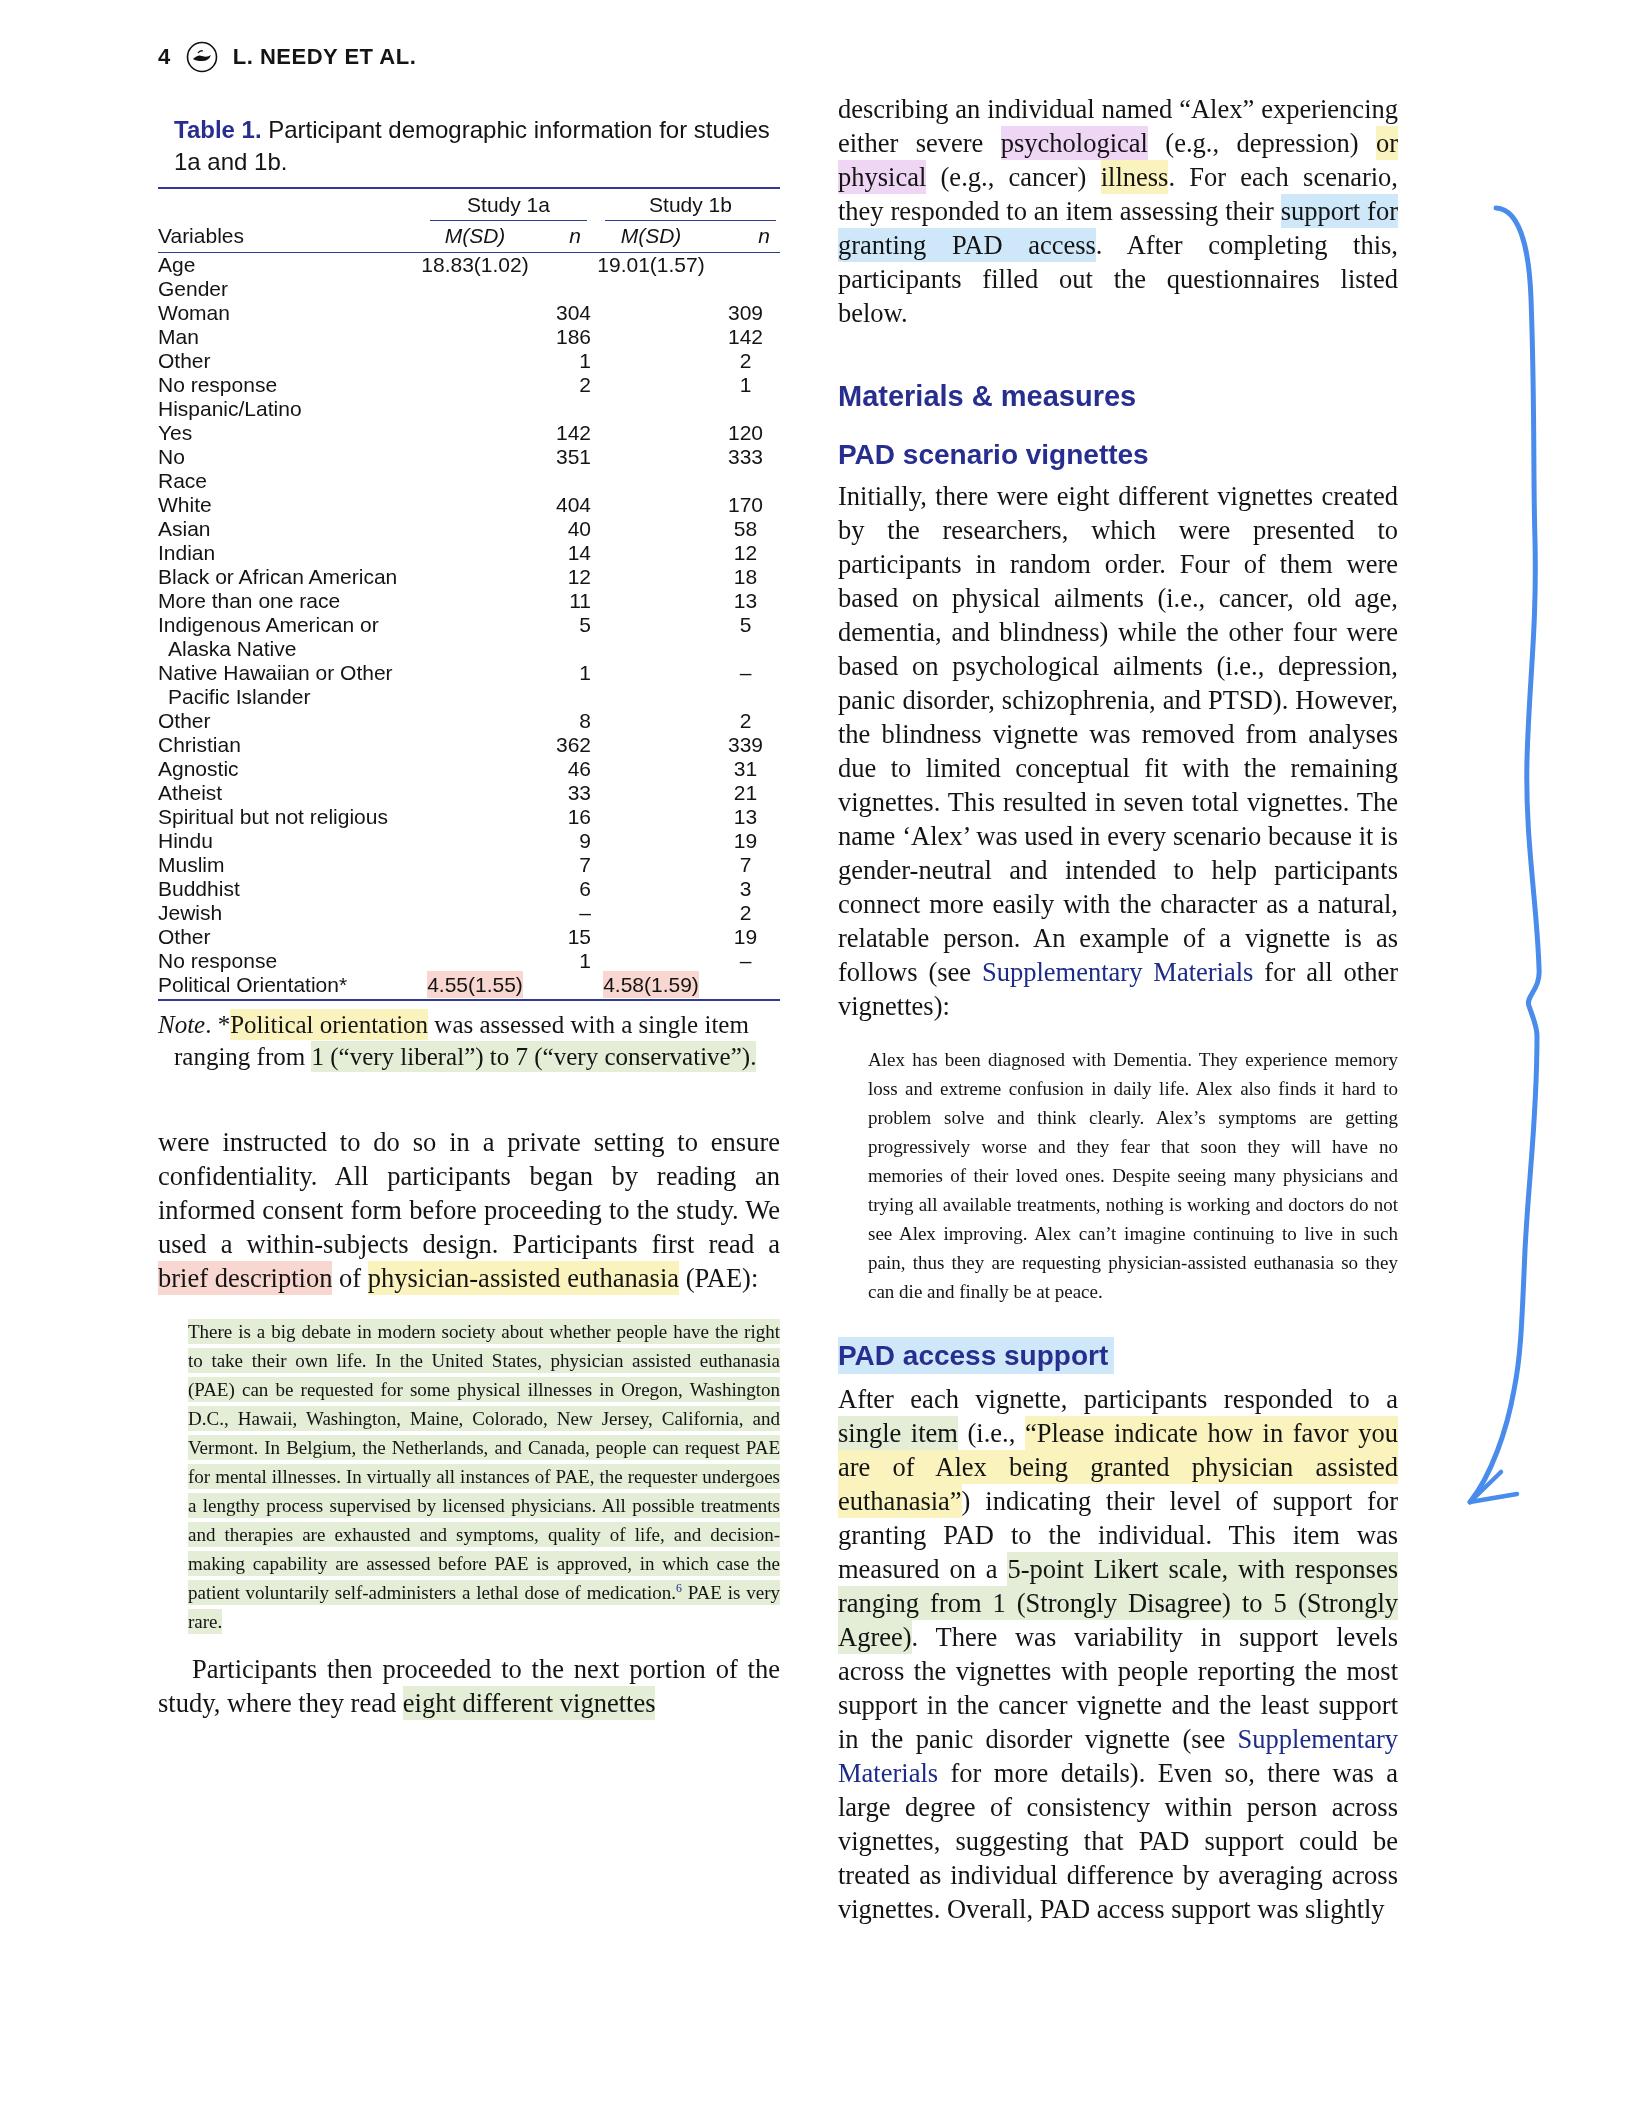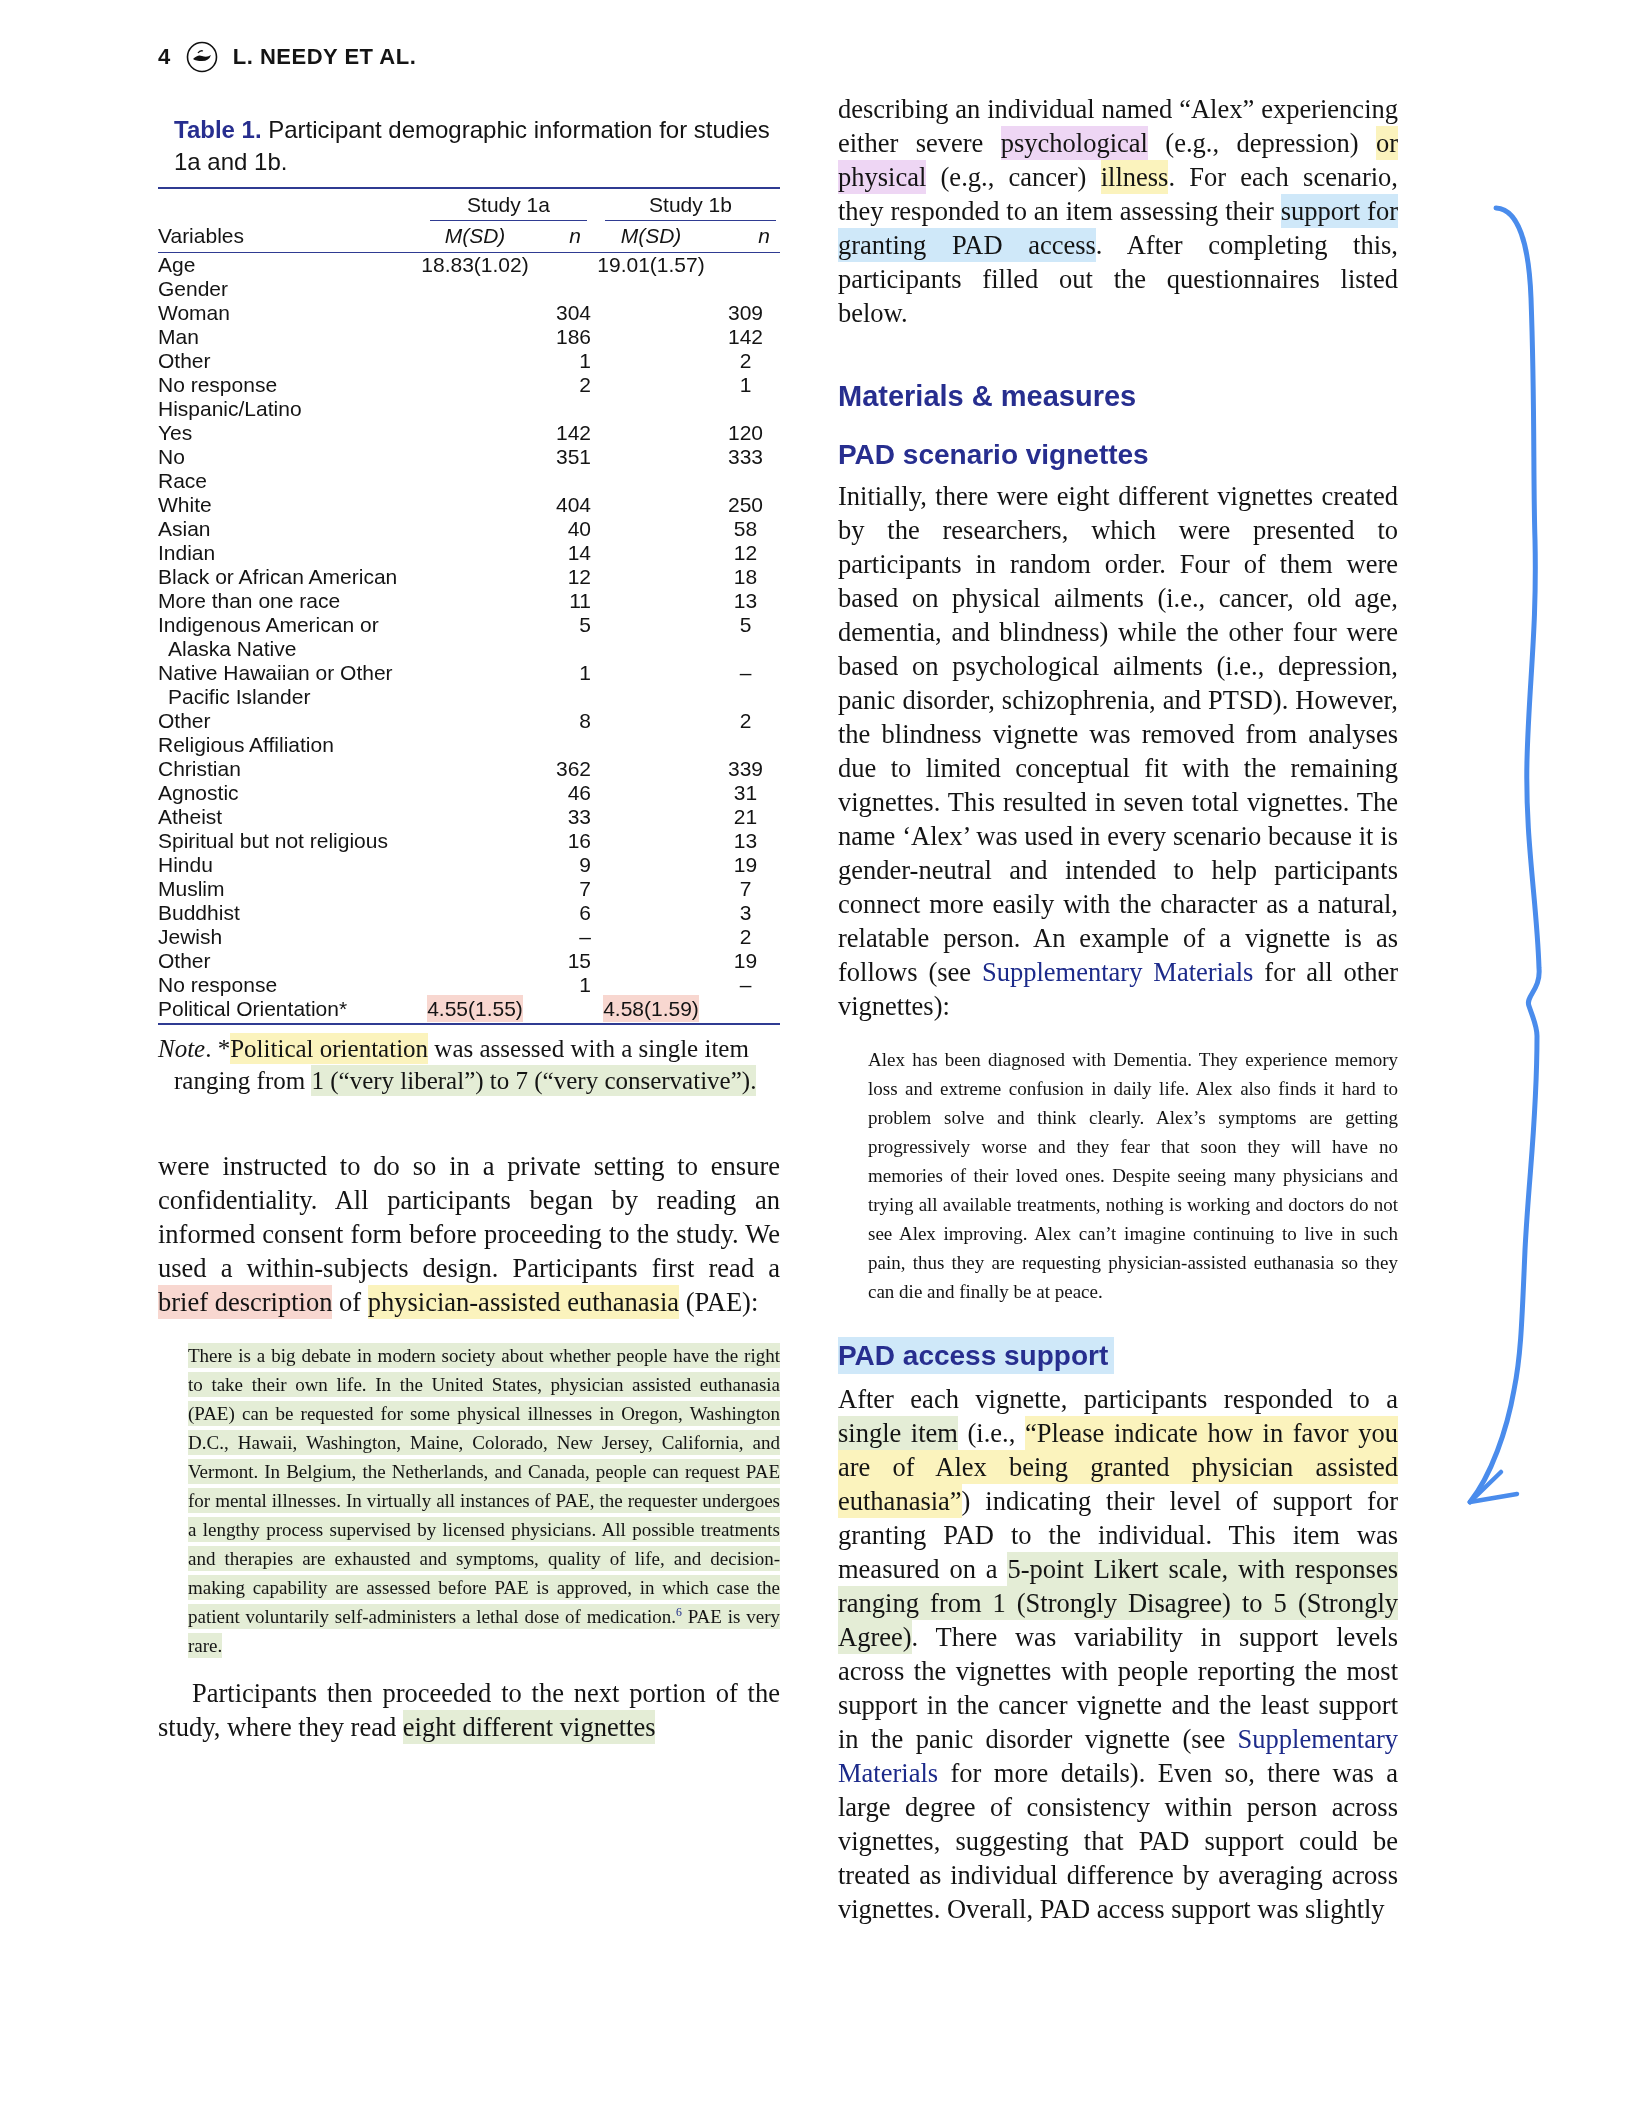--- a/index.html
+++ b/index.html
@@ -246,21 +246,21 @@
               <td class="m2"></td>
               <td class="n2"></td>
             </tr>
             <tr>
               <td class="v ind1">
                 <span class="lbl">White</span>
               </td>
               <td class="m"></td>
               <td class="n"><span class="lbl">404</span></td>
               <td class="m2"></td>
-              <td class="n2"><span class="lbl">250</span></td>
+              <td class="n2"><span class="lbl">170</span></td>
             </tr>
             <tr>
               <td class="v ind1">
                 <span class="lbl">Asian</span>
               </td>
               <td class="m"></td>
               <td class="n"><span class="lbl">40</span></td>
               <td class="m2"></td>
               <td class="n2"><span class="lbl">58</span></td>
             </tr>
@@ -310,29 +310,20 @@
               <td class="n2"><span class="lbl">–</span></td>
             </tr>
             <tr>
               <td class="v ind1">
                 <span class="lbl">Other</span>
               </td>
               <td class="m"></td>
               <td class="n"><span class="lbl">8</span></td>
               <td class="m2"></td>
               <td class="n2"><span class="lbl">2</span></td>
-            </tr>
-            <tr>
-              <td class="v ind0">
-                <span class="lbl">Religious Affiliation</span>
-              </td>
-              <td class="m"></td>
-              <td class="n"></td>
-              <td class="m2"></td>
-              <td class="n2"></td>
             </tr>
             <tr>
               <td class="v ind1">
                 <span class="lbl">Christian</span>
               </td>
               <td class="m"></td>
               <td class="n"><span class="lbl">362</span></td>
               <td class="m2"></td>
               <td class="n2"><span class="lbl">339</span></td>
             </tr>

